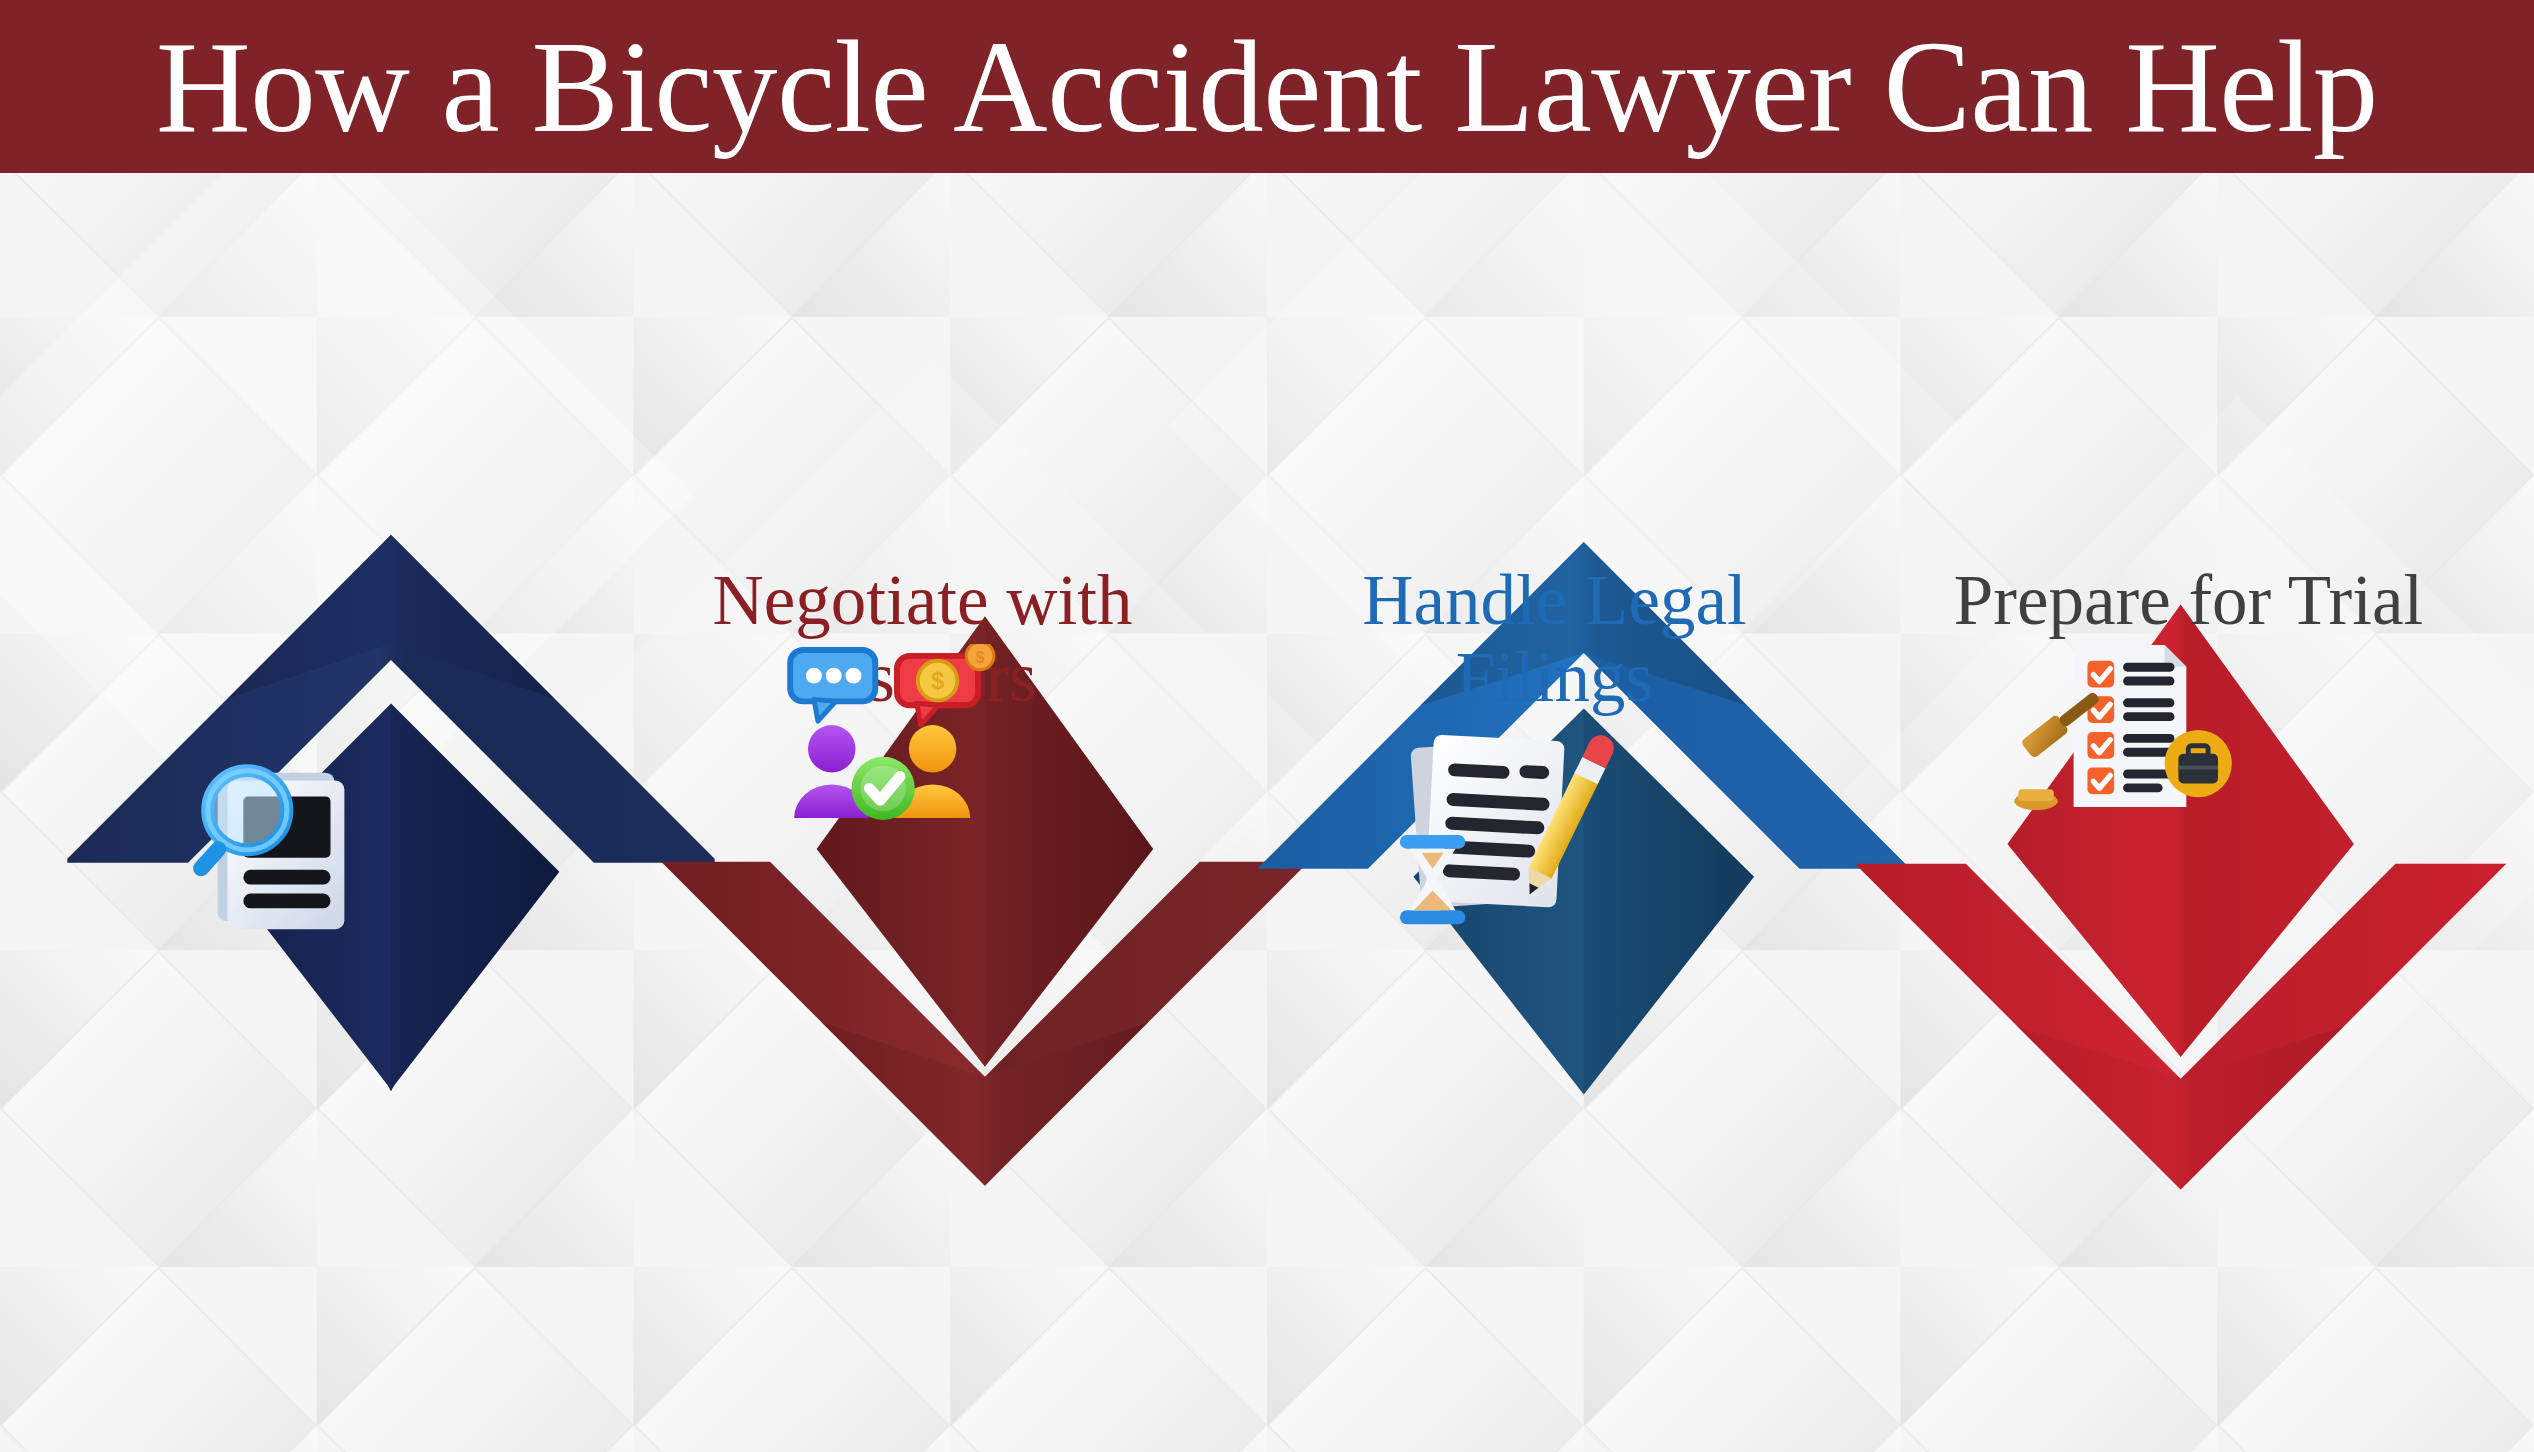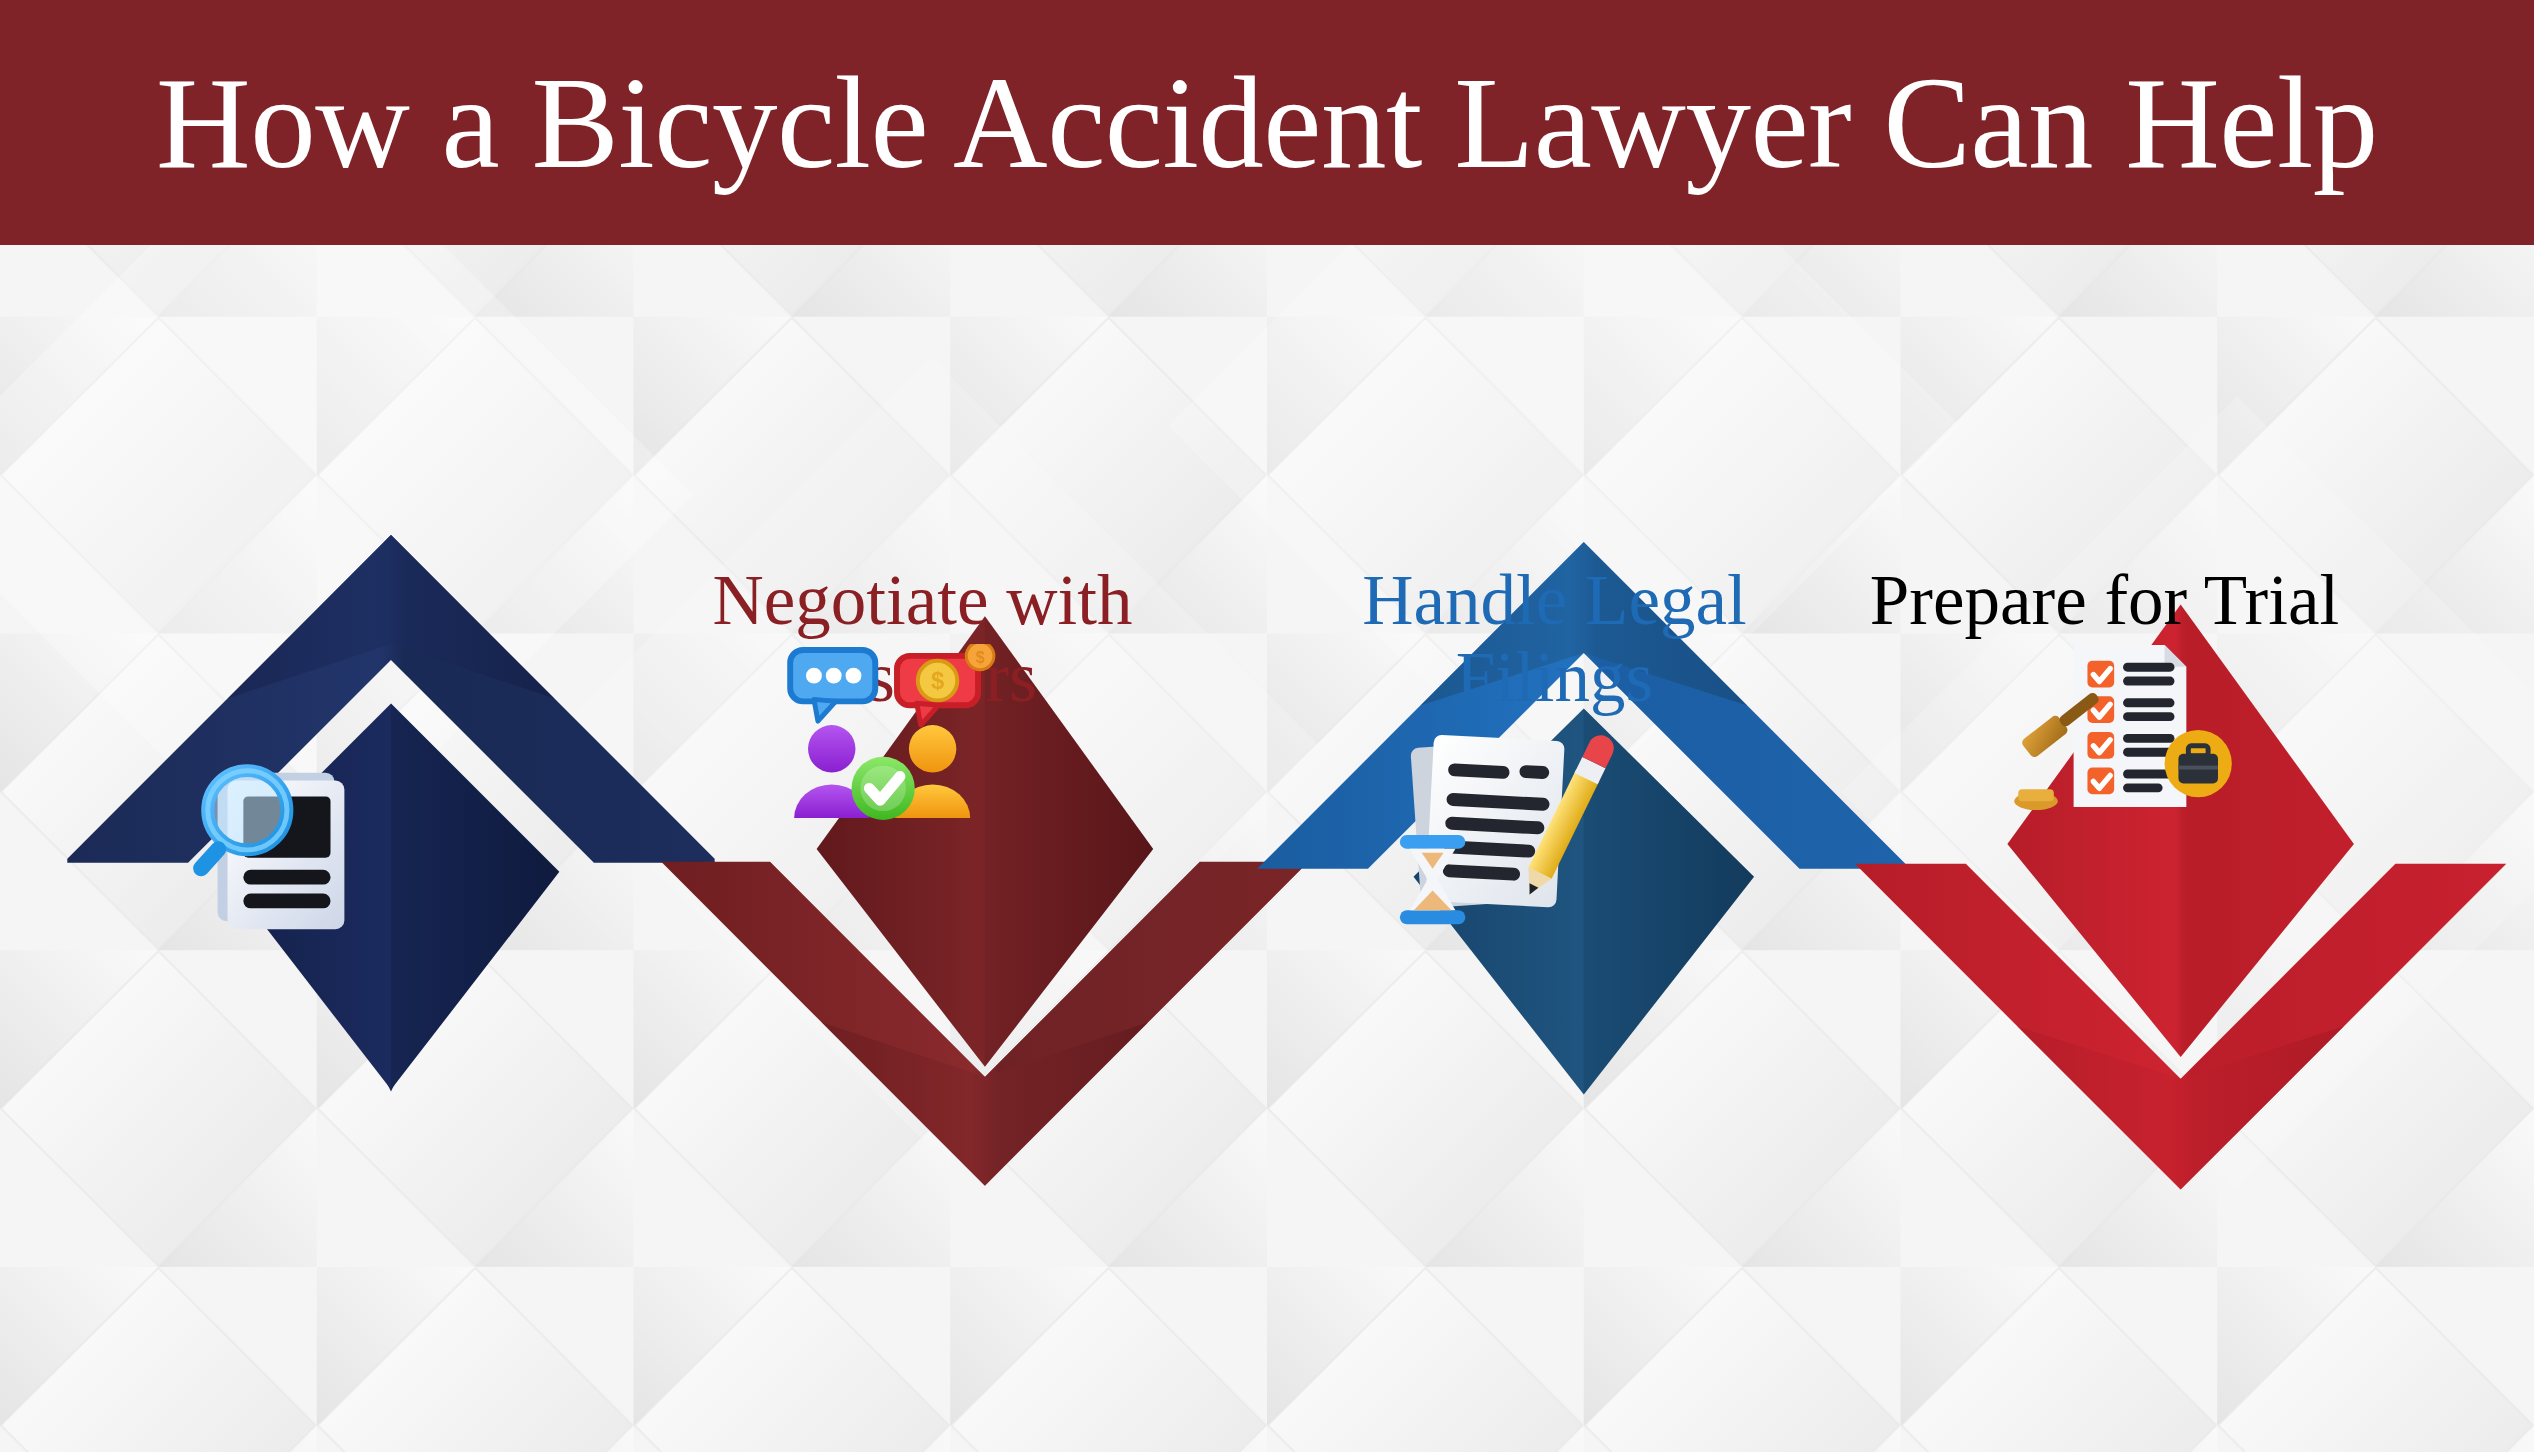--- a/index.html
+++ b/index.html
@@ -11,21 +11,21 @@
     position:relative;
   }
 
   
   #bg{position:absolute;inset:0;z-index:0;
       background:#f1f1f1;}
   #bgsvg{position:absolute;inset:0;width:2534px;height:1452px;}
 
   
   #header{
-    position:absolute;left:0;top:0;width:2534px;height:245px;
+    position:absolute;left:0;top:0;width:2534px;height:173px;
     z-index:5;
     display:flex;align-items:center;justify-content:center;
   }
   #header-title{
     font-family:"Liberation Serif", serif;
     color:#ffffff;
     font-size:131px;
     line-height:1;
     font-weight:400;
     letter-spacing:-0.5px;
@@ -44,21 +44,21 @@
     font-family:"Liberation Serif", serif;
     font-size:71px;
     line-height:1.08;
     text-align:center;
     z-index:6;
     width:515px;
   }
   #heading-0{left:28px;  top:322px;color:#1d2d5c;}
   #heading-1{left:665px; top:317px;color:#8a2024;}
   #heading-2{left:1297px;top:317px;color:#1f6ab5;}
-  #heading-3{left:1847px;top:317px;color:#000000;text-align:center;}
+  #heading-3{left:1931px;top:317px;color:#404040;text-align:center;}
 
   
   .icon-art{position:absolute;z-index:7;}
   #icon-0{left:176px; top:490px;width:208px;height:208px;}
   #icon-1{left:784px; top:399px;width:228px;height:178px;}
   #icon-2{left:1388px;top:473px;width:228px;height:228px;}
   #icon-3{left:2014px;top:394px;width:228px;height:178px;}
 </style>
 </head>
 <body>

